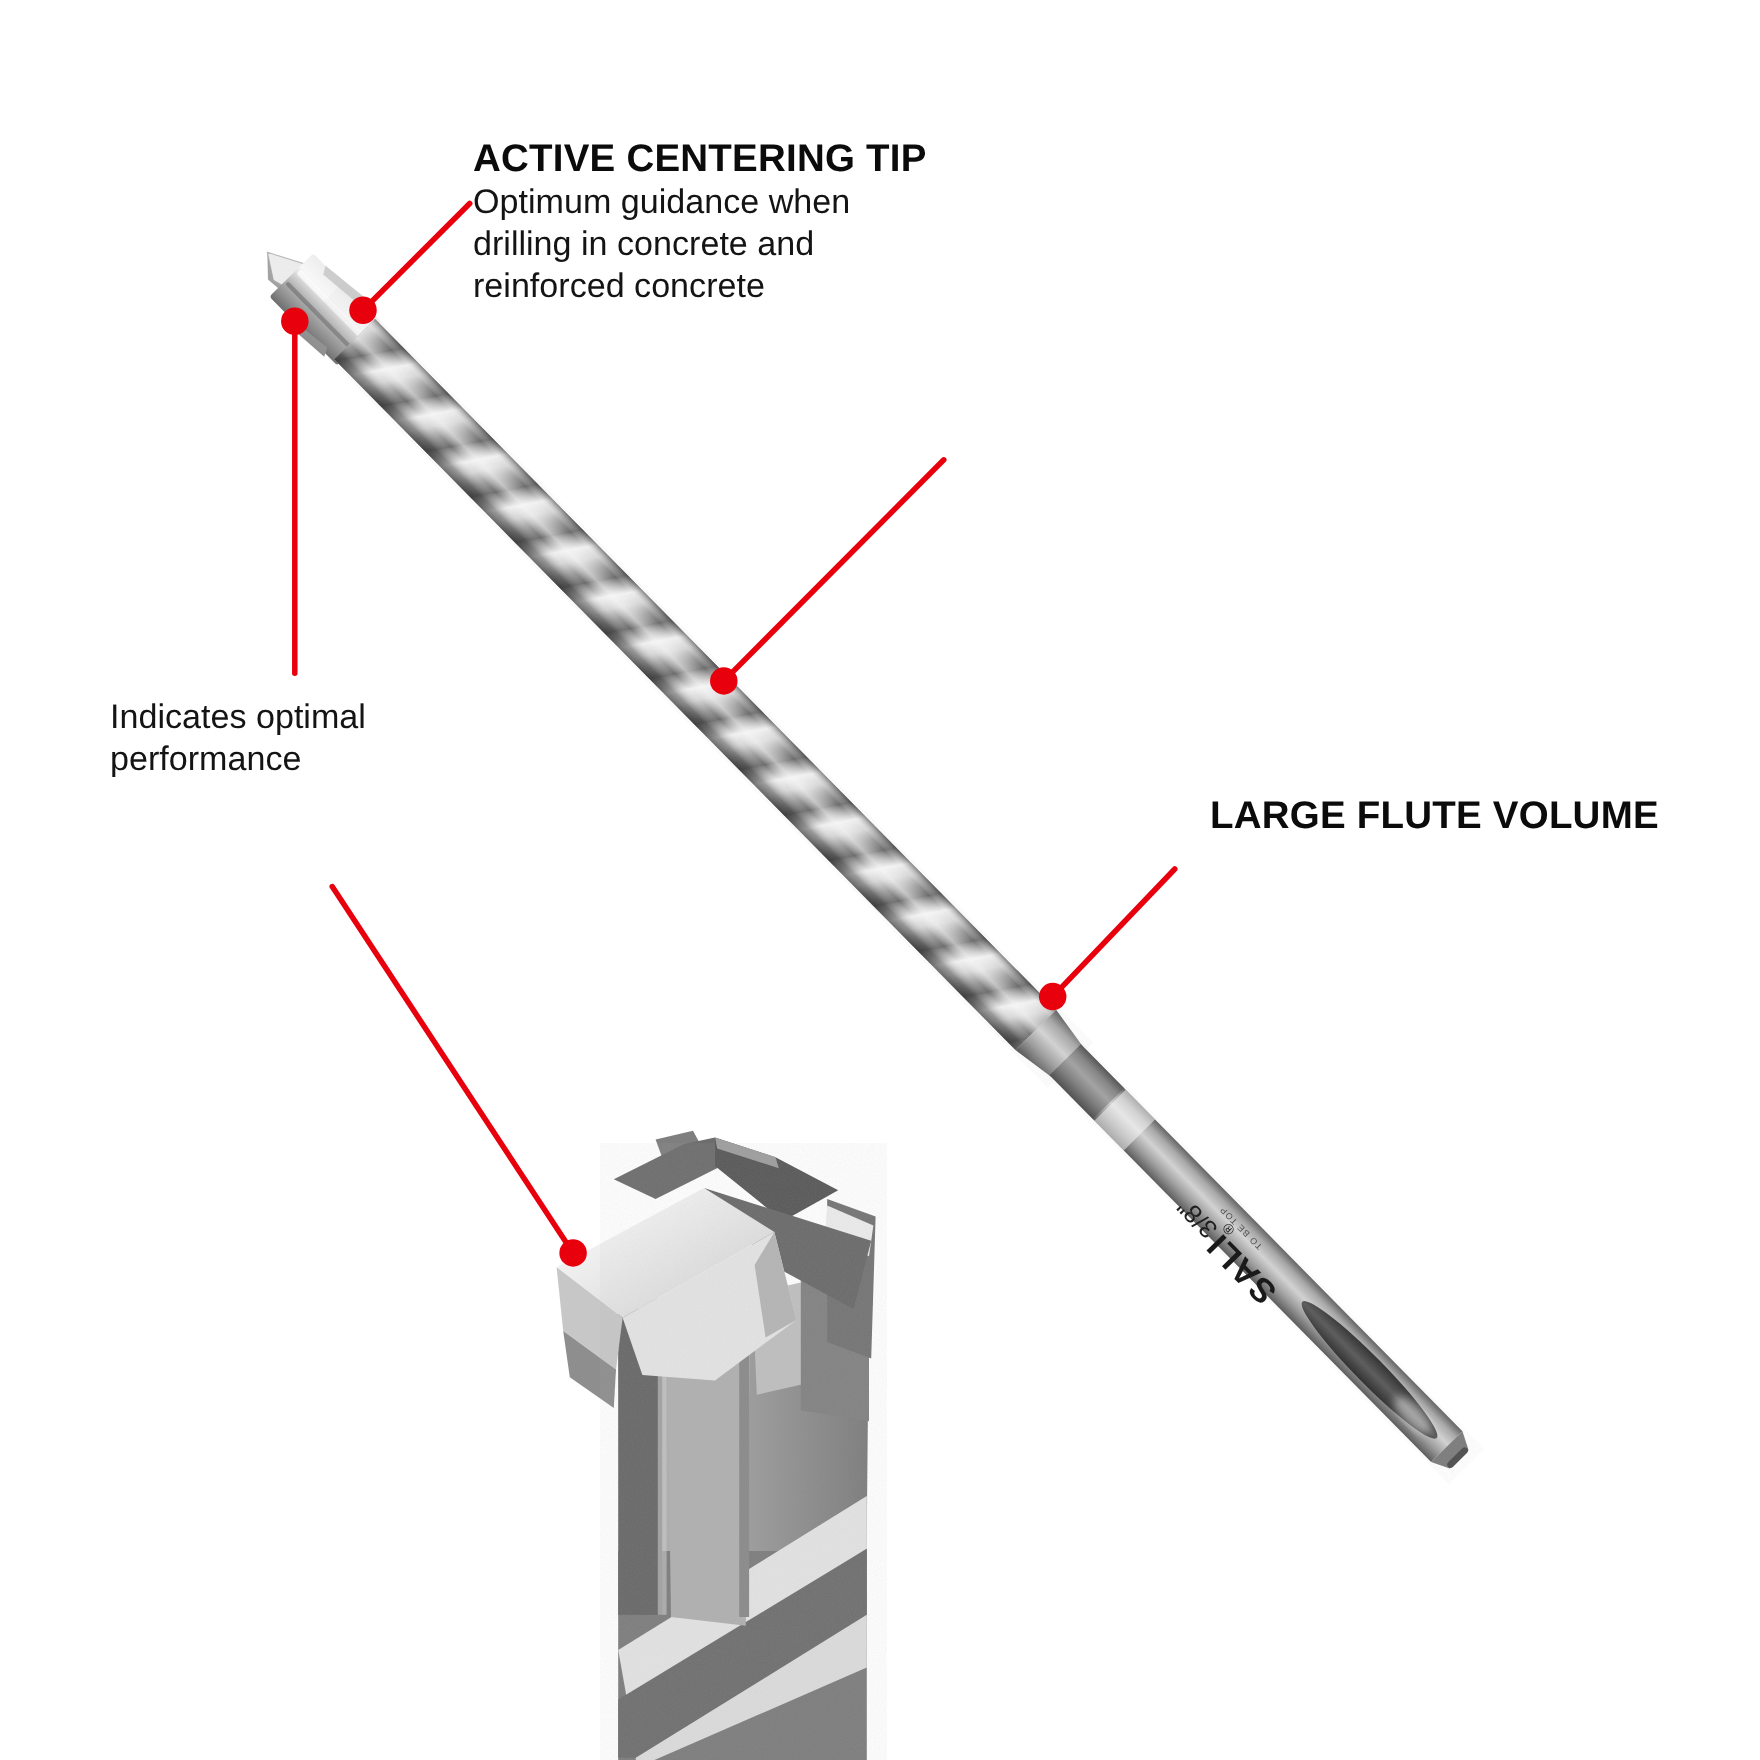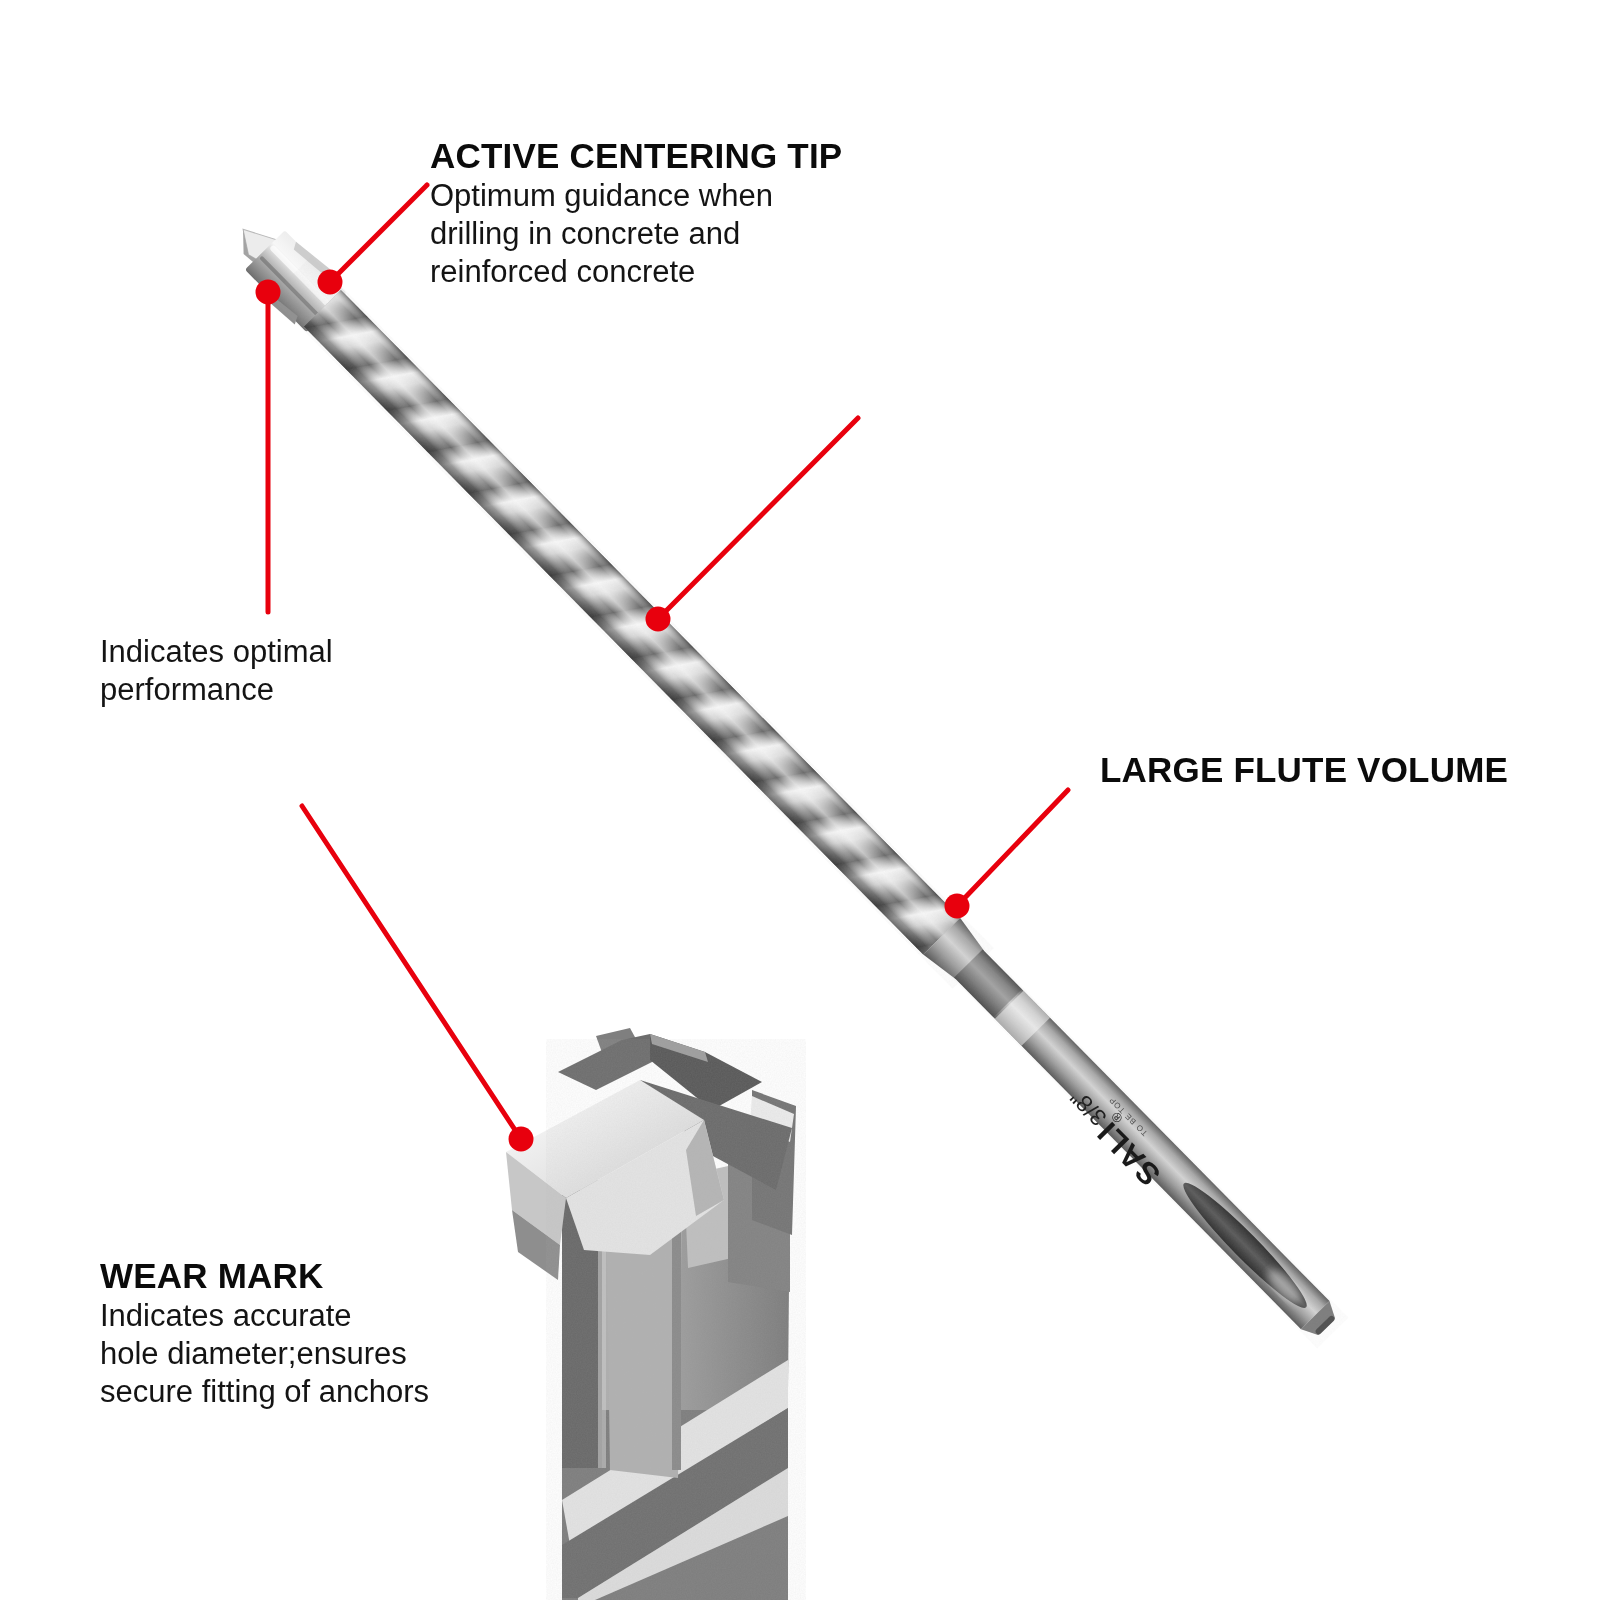--- a/index.html
+++ b/index.html
@@ -21,24 +21,24 @@
     letter-spacing:.2px;
   }
   .callout p{
     margin:1px 0 0 0;
     font-size:31px;
     line-height:38px;
     font-weight:normal;
     color:#141414;
     white-space:pre-line;
   }
-  .co-active  {left:430px; top:136px;}
+  .co-active  {left:430px; top:124px;}
   .co-tungsten{left:866px; top:346px;}
   .co-patented{left:100px; top:632px;}
-  .co-large   {left:1100px;top:750px;text-align:center;}
+  .co-large   {left:1100px;top:722px;text-align:center;}
   .co-wear    {left:100px; top:1256px;}
   svg.art{position:absolute;left:0;top:0;}
 </style>
 </head>
 <body>
 
 <div class="stage">
 
   <svg class="art" width="1600" height="1600" viewBox="0 0 1600 1600">
     <defs>
@@ -200,20 +200,14 @@
 
   <div class="callout co-patented">
     <p>Indicates optimal
 performance</p>
   </div>
 
   <div class="callout co-large">
     <h2>LARGE FLUTE VOLUME</h2>
   </div>
 
-  <div class="callout co-wear">
-    <h2>WEAR MARK</h2>
-    <p>Indicates accurate
-hole diameter;ensures
-secure fitting of anchors</p>
-  </div>
 
 </div>
 
 </body></html>

